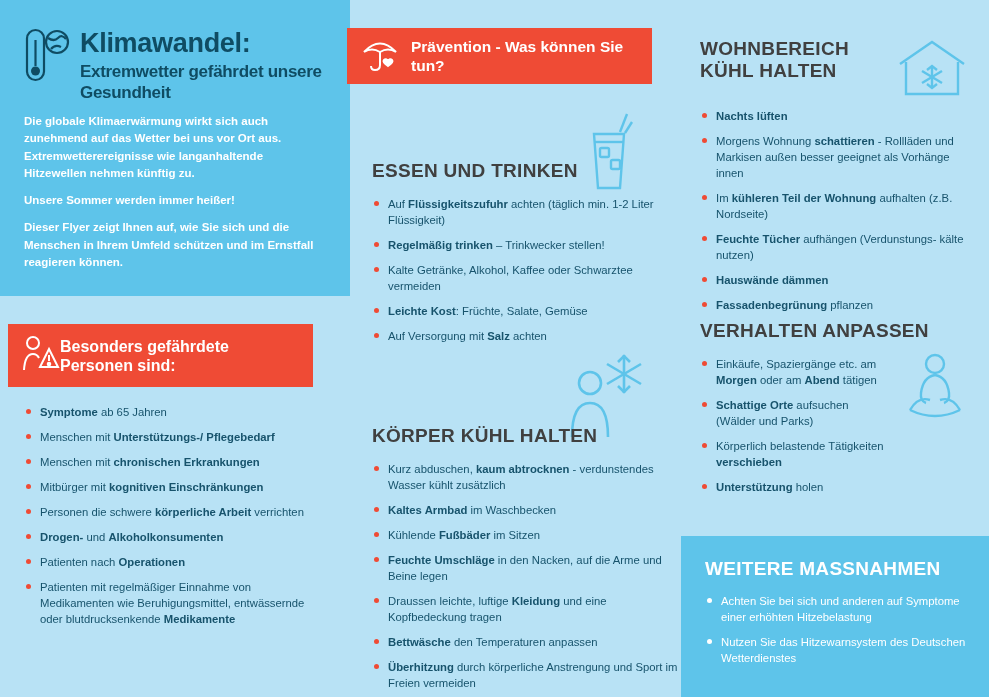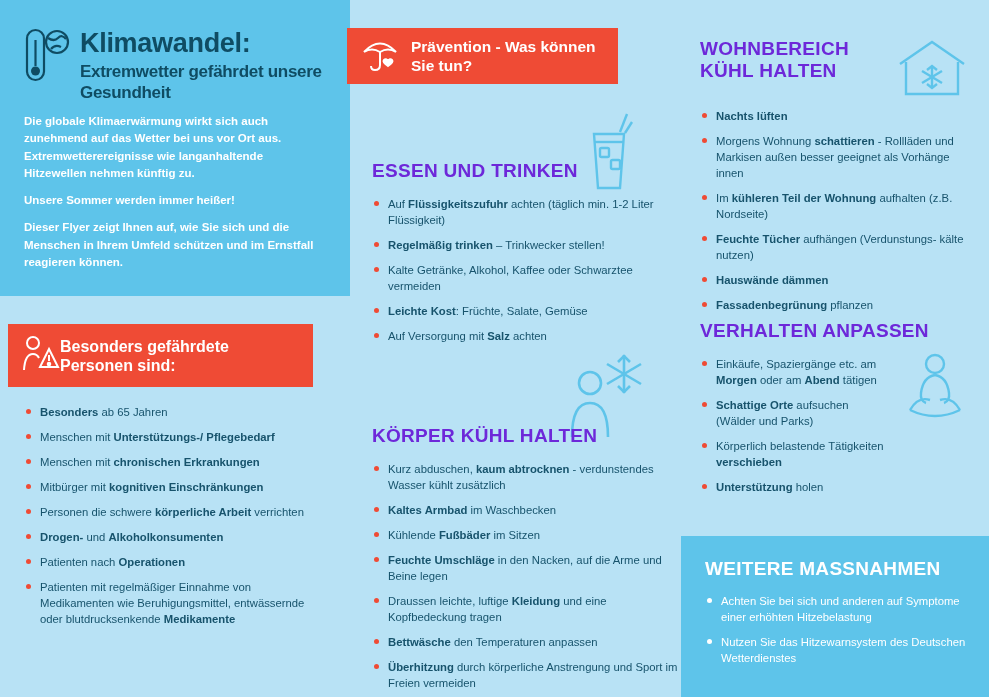--- a/index.html
+++ b/index.html
@@ -21,21 +21,21 @@
   }
   h1.title .sub { display:block; font-size:17px; line-height:1.2; margin-top:4px; }
 
   .body-text { font-size:11.5px; line-height:1.5; color:#ffffff; font-weight:bold; }
   .body-text p { margin:0 0 10px 0; }
 
   .sect-head {
     font-size: 19px; font-weight:bold; letter-spacing:0.3px;
     color:#ef4b35; margin:0 0 14px 0; line-height:1.15;
   }
-  .sect-head.blue { color:#6d28d9; }
+  .sect-head.blue { color:#404040; }
   .sect-head.white { color:#ffffff; }
 
   ul.list { list-style:none; margin:0; padding:0; }
   ul.list li {
     position:relative; padding-left:16px; margin-bottom:9px;
     font-size:11.3px; line-height:1.42; color:#17536c;
   }
   ul.list li:before {
     content:""; position:absolute; left:2px; top:5px;
     width:5px; height:5px; border-radius:50%; background:#ef4b35;
@@ -56,21 +56,21 @@
     position:absolute; left:8px; top:324px; width:305px; height:63px;
     background:#ef4b35; padding:11px 14px 10px 14px;
     display:flex; align-items:center;
   }
   #risk-header .rh-title { font-size:16px; font-weight:bold; line-height:1.2; color:#fff; }
 
   #risk-list { position:absolute; left:24px; top:404px; width:300px; }
 
   
   #prev-header {
-    position:absolute; left:347px; top:28px; width:271px; height:56px;
+    position:absolute; left:347px; top:28px; width:305px; height:56px;
     background:#ef4b35; padding:9px 14px; display:flex; gap:12px; align-items:center;
   }
   #prev-header .ph-title { font-size:15.5px; font-weight:bold; line-height:1.25; color:#fff; }
 
   #eat { position:absolute; left:372px; top:160px; width:300px; }
   #body-cool { position:absolute; left:372px; top:425px; width:310px; }
 
   
   #home-cool { position:absolute; left:700px; top:38px; width:270px; }
   #behave { position:absolute; left:700px; top:320px; width:270px; }
@@ -132,21 +132,21 @@
         <path d="M2 36 q1 -16 9 -16 q4 0 6 4"></path>
         <path d="M27 15 L36 33 H18 Z"></path>
         <line x1="27" y1="21" x2="27" y2="27"></line>
         <circle cx="27" cy="30" r="1.3" fill="#fff"></circle>
       </svg>
     </span>
     <div class="rh-title">Besonders gefährdete Personen sind:</div>
   </div>
 
   <ul class="list" id="risk-list">
-    <li><b>Besonders</b> ab 65 Jahren</li>
+    <li><b>Symptome</b> ab 65 Jahren</li>
     <li>Menschen mit <b>Unterstützungs-/ Pflegebedarf</b></li>
     <li>Menschen mit <b>chronischen Erkrankungen</b></li>
     <li>Mitbürger mit <b>kognitiven Einschränkungen</b></li>
     <li>Personen die schwere <b>körperliche Arbeit</b> verrichten</li>
     <li><b>Drogen-</b> und <b>Alkoholkonsumenten</b></li>
     <li>Patienten nach <b>Operationen</b></li>
     <li>Patienten mit regelmäßiger Einnahme von Medikamenten wie Beruhigungsmittel, entwässernde oder blutdrucksenkende <b>Medikamente</b></li>
   </ul>
 
   <div id="prev-header" class="red-block">

